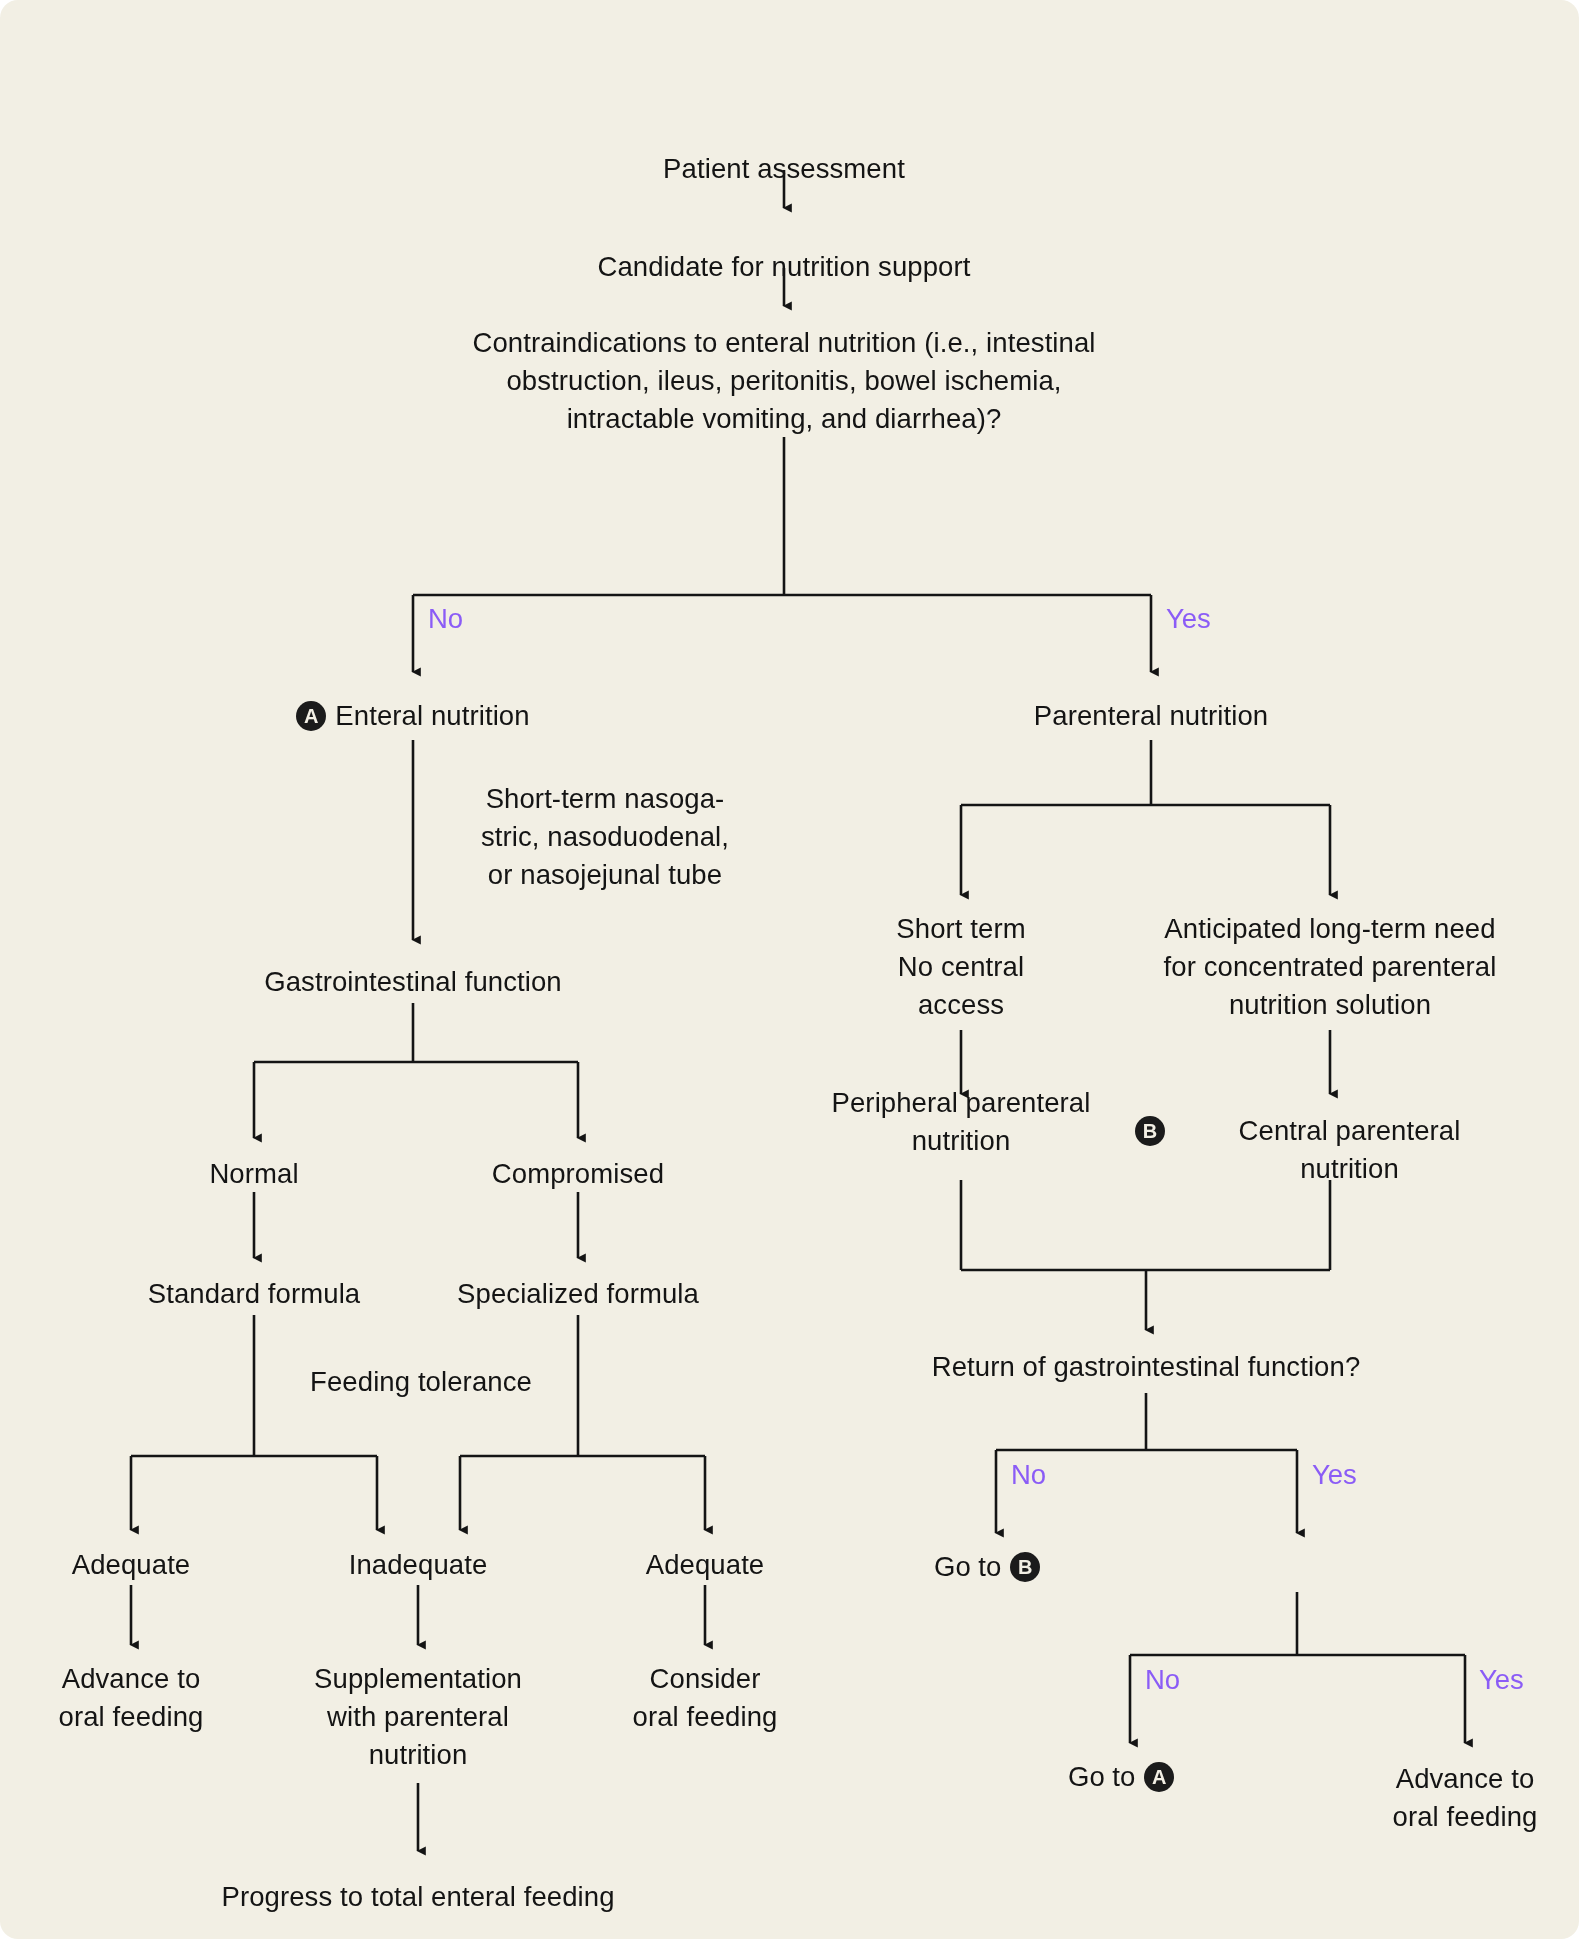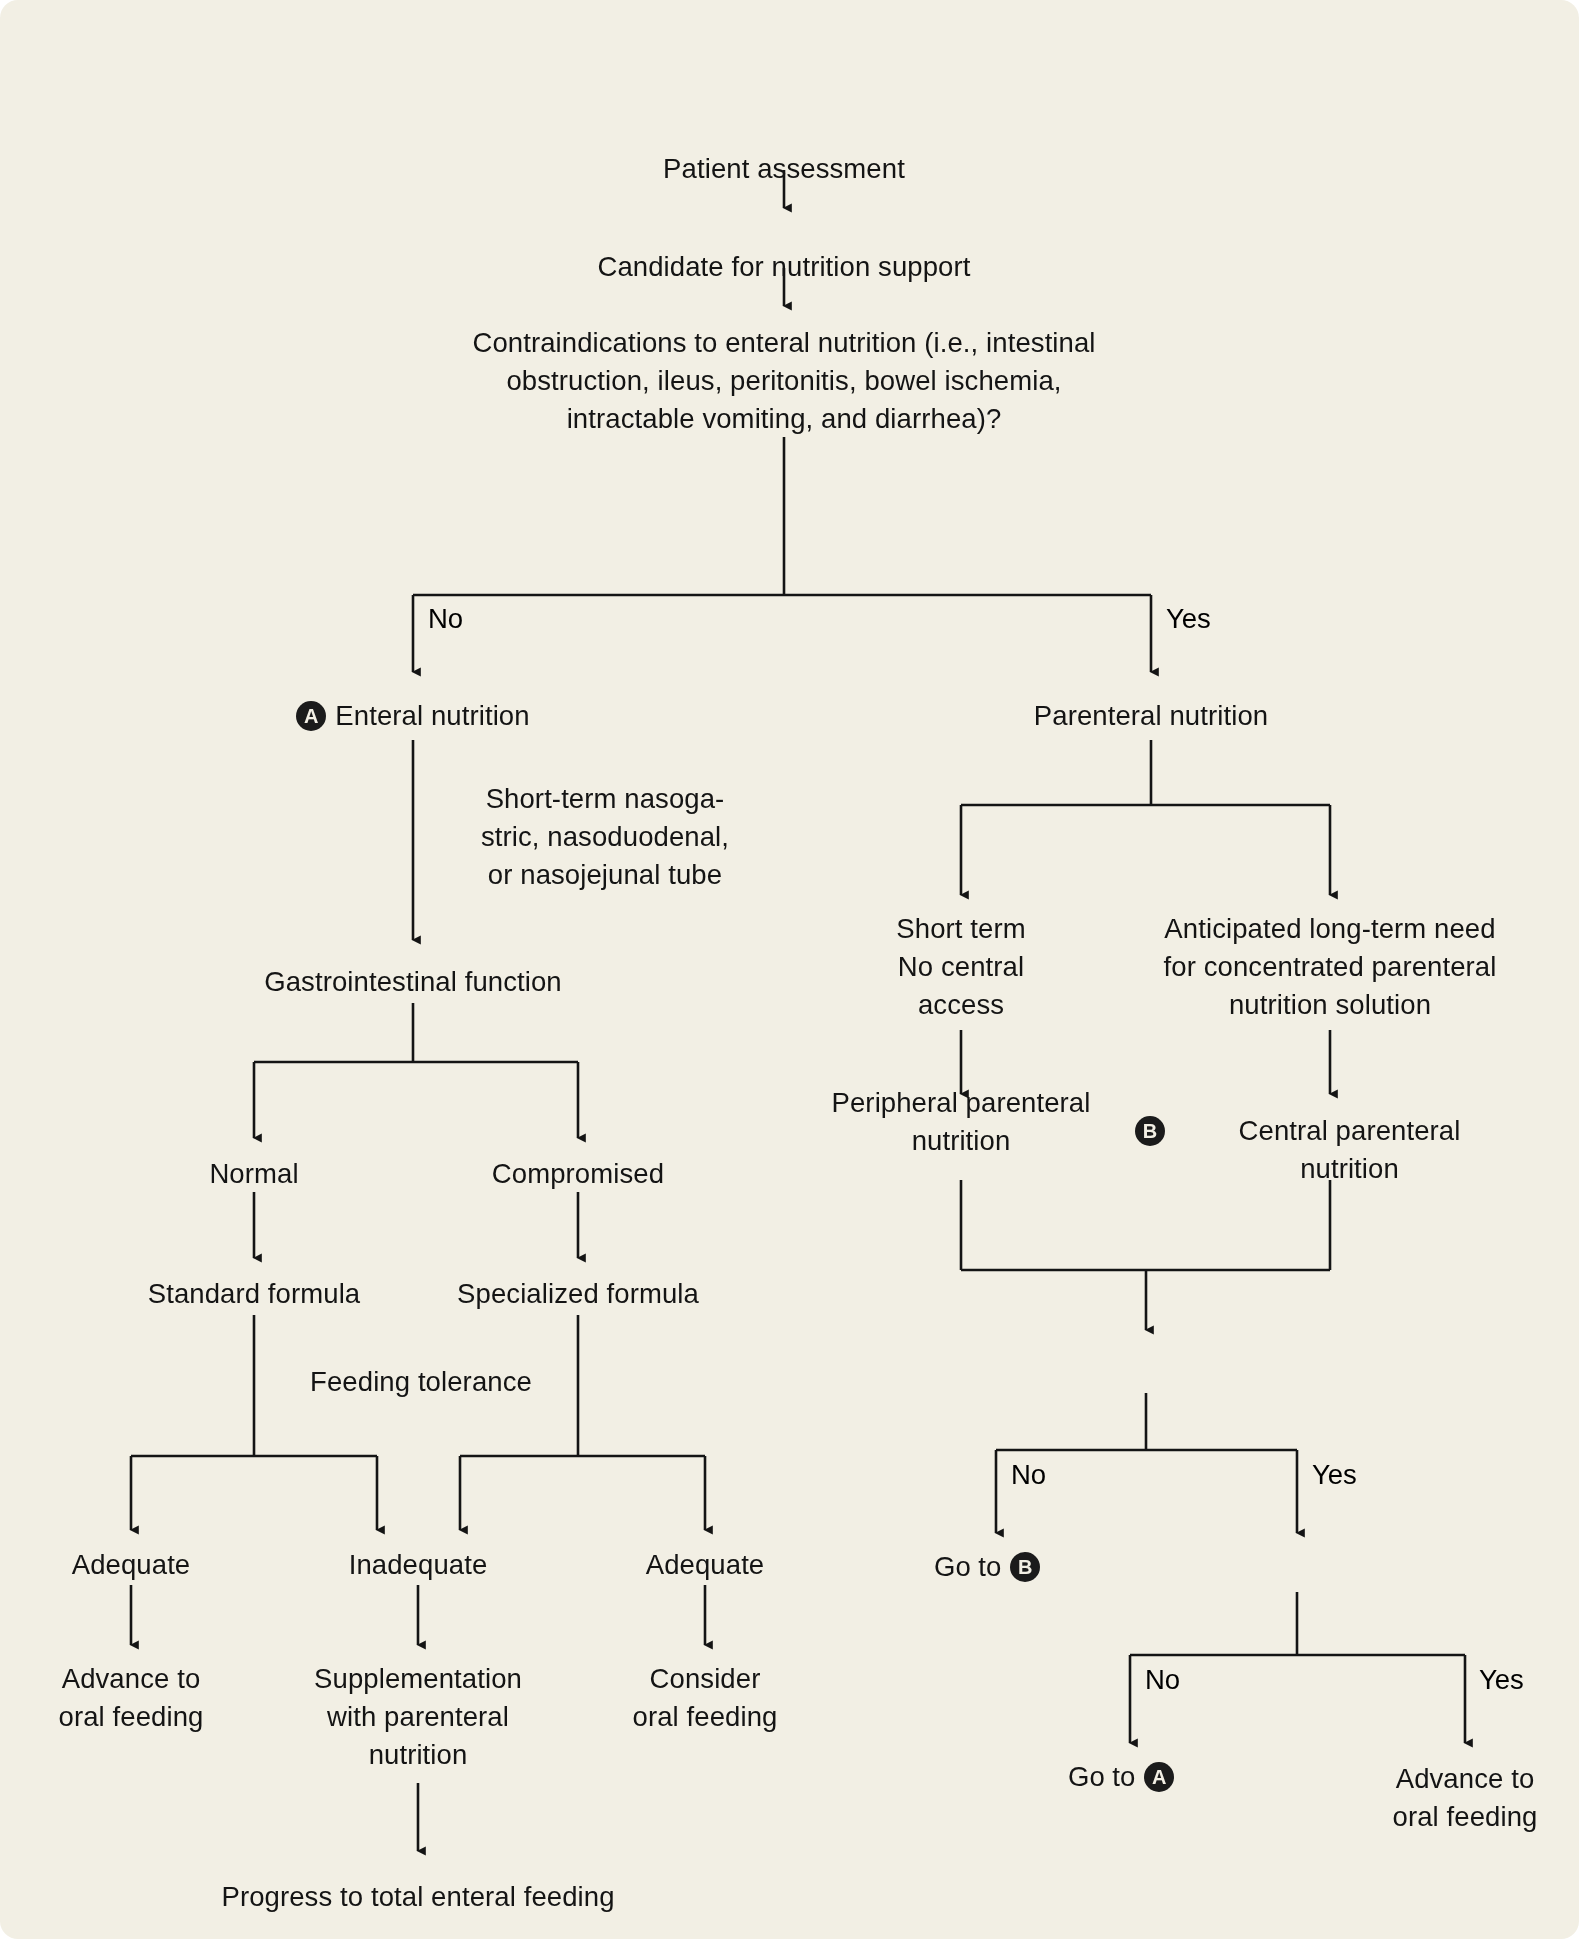--- a/index.html
+++ b/index.html
@@ -28,21 +28,21 @@
   .badge{
     display:inline-flex;align-items:center;justify-content:center;
     width:30px;height:30px;min-width:30px;border-radius:50%;
     background:#1b1b1b;color:#F2EFE4;
     font-size:20px;font-weight:bold;line-height:1;
     font-family:"Liberation Sans","DejaVu Sans",sans-serif;
     flex:0 0 auto;
   }
   .edgelabel{
     position:absolute;
-    font-size:27.5px;line-height:34px;color:#000000;
+    font-size:27.5px;line-height:34px;color:#8b5cf6;
     white-space:nowrap;
   }
   .goto{
     position:absolute;
     display:flex;align-items:center;gap:9px;
     font-size:27.5px;line-height:34px;color:#141414;white-space:nowrap;
   }
 </style>
 </head>
 <body>
@@ -183,20 +183,21 @@
 
   <div class="node" style="left:806px;top:1056px;width:310px;margin-top:28px;">Peripheral parenteral
 nutrition</div>
 
   <div class="node lead" style="left:1135px;top:1112px;width:390px;align-items:flex-start;">
     <span class="badge" style="margin-top:4px;">B</span>
     <span style="text-align:center;flex:1;">Central parenteral
 nutrition</span>
   </div>
 
+  <div class="node" style="left:846px;top:1348px;width:600px;">Return of gastrointestinal function?</div>
 
   <div class="edgelabel" style="left:1011px;top:1458px;">No</div>
   <div class="edgelabel" style="left:1312px;top:1458px;">Yes</div>
 
   <div class="goto" style="left:934px;top:1550px;">
     <span>Go to</span>
     <span class="badge">B</span>
   </div>
 
 

